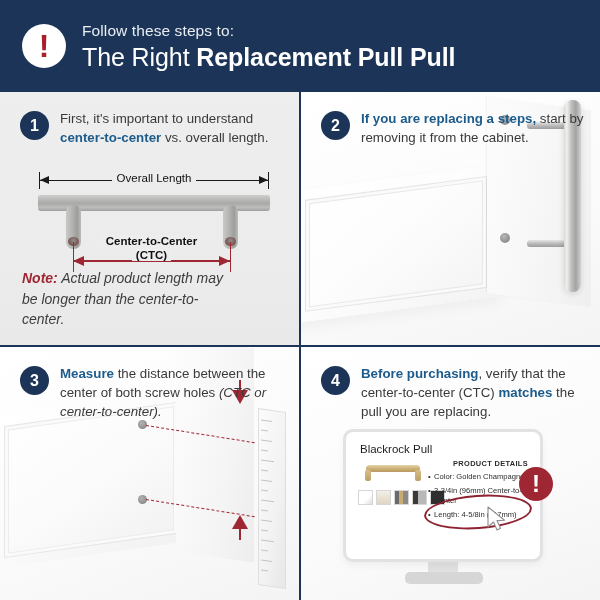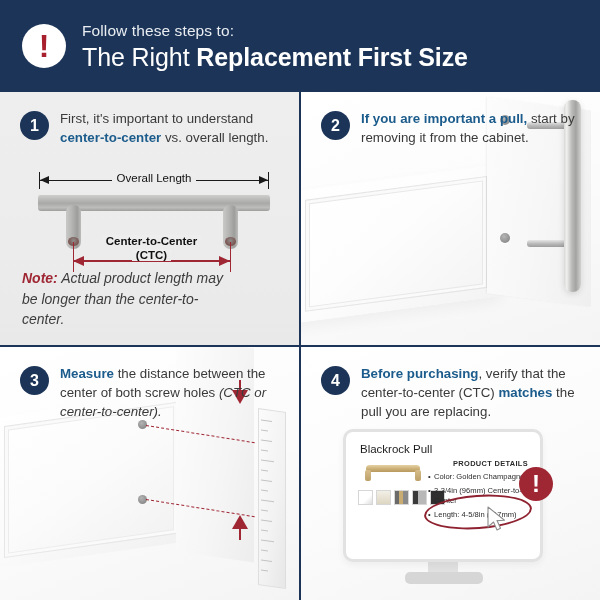--- a/index.html
+++ b/index.html
@@ -232,21 +232,21 @@
 <body>
 
 <div class="page">
 
   <div class="header">
     <div class="alert-badge">
       <span class="bang">!</span>
     </div>
     <div class="head-text">
       <div class="head-kicker">Follow these steps to:</div>
-      <div class="head-title"><span class="thin">The Right </span><b>Replacement First Size</b></div>
+      <div class="head-title"><span class="thin">The Right </span><b>Replacement Pull Pull</b></div>
     </div>
   </div>
 
   <div class="grid">
 
     <div class="panel gray">
       <div class="stephead">
         <div class="num">1</div>
         <div class="steptext"><span>First, it's important to understand </span><span class="hl">center-to-center</span><span> vs. overall length.</span></div>
       </div>
@@ -288,21 +288,21 @@
           </div>
         <div class="door-edge"></div>
         <div class="hole h1"></div>
         <div class="hole h2"></div>
         <div class="stem-h s1"></div>
         <div class="stem-h s2"></div>
         <div class="barv"></div>
       </div>
       <div class="stephead">
         <div class="num">2</div>
-        <div class="steptext"><span class="hl">If you are important a pull,</span><span> start by removing it from the cabinet.</span></div>
+        <div class="steptext"><span class="hl">If you are replacing a steps,</span><span> start by removing it from the cabinet.</span></div>
       </div>
     </div>
 
     <div class="panel soft">
       <div class="p3art">
         <div class="p3-door">
             <div class="p3-door-in"></div>
           </div>
         <div class="p3-edge"></div>
         <div class="p3hole a"></div>

